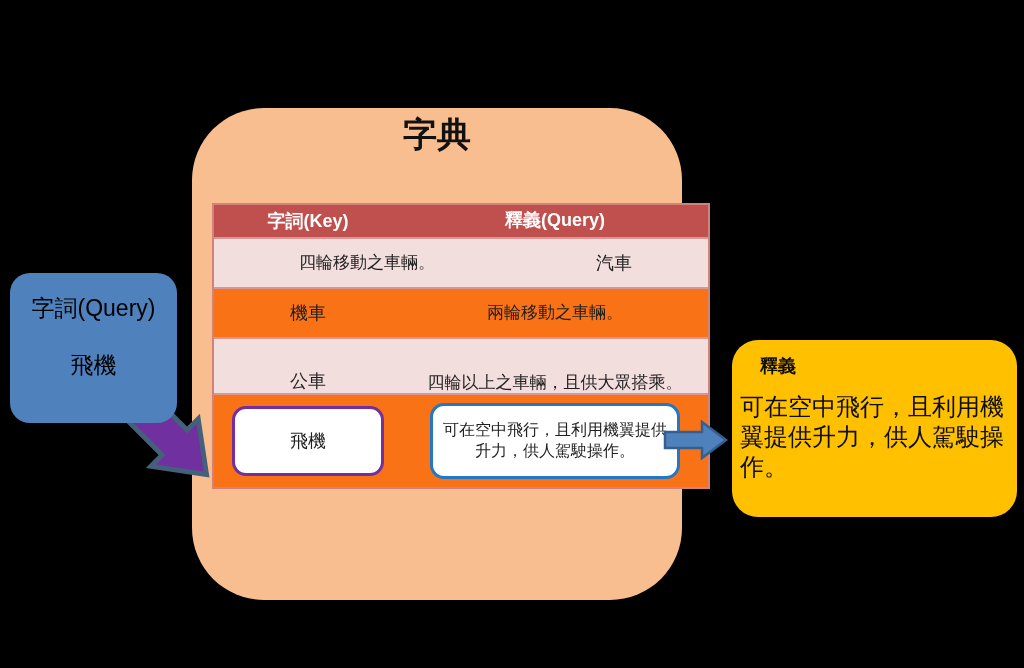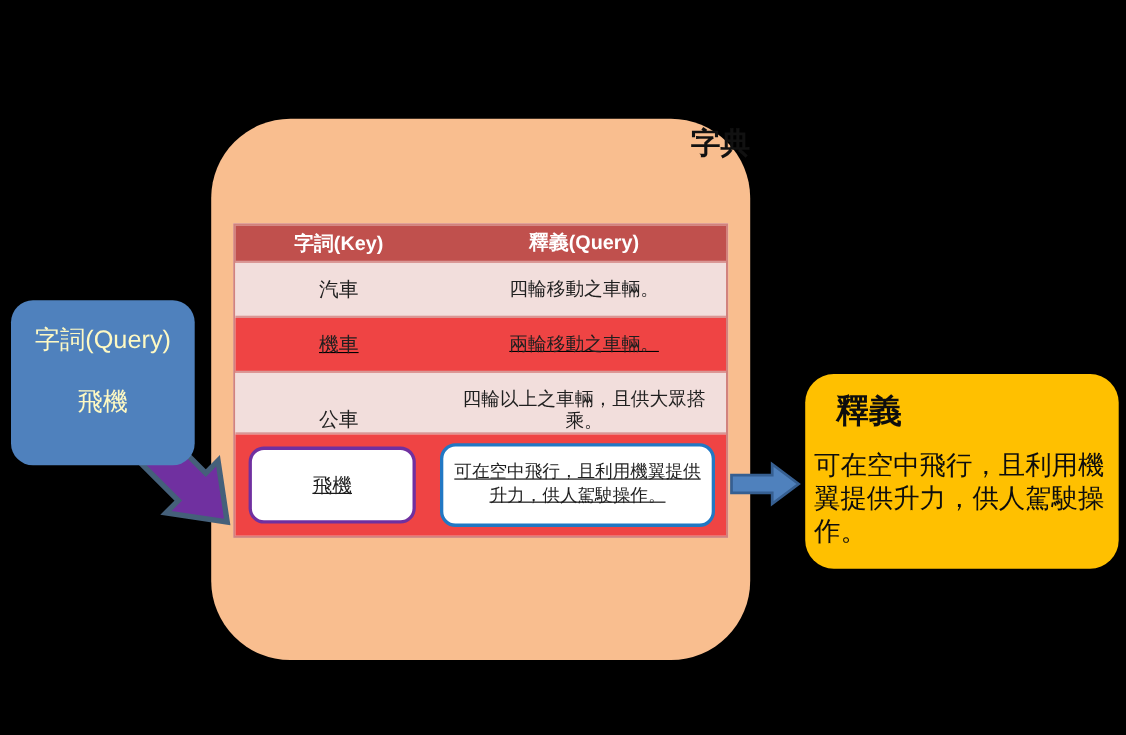--- a/index.html
+++ b/index.html
@@ -2,59 +2,59 @@
 <html><head>
 <meta charset="utf-8">
 <style>
   html,body{margin:0;padding:0;background:#000;}
   *{box-sizing:border-box;font-family:"Liberation Sans",sans-serif;}
   .canvas{position:relative;width:1024px;height:668px;background:#000;overflow:hidden;}
 
   
   .dict-panel{position:absolute;left:192px;top:108px;width:490px;height:492px;
     background:#F9BE8F;border-radius:72px;z-index:1;}
-  .dict-title{position:absolute;left:192px;top:112px;width:490px;text-align:right;
-    font-size:27px;font-weight:600;color:#111;z-index:3;}
+  .dict-title{position:absolute;left:192px;top:112px;width:490px;text-align:center;
+    font-size:34px;font-weight:600;color:#111;z-index:3;}
 
   
   .query-arrow{position:absolute;left:110px;top:378px;z-index:2;}
   
   .result-arrow{position:absolute;left:663px;top:419px;z-index:5;}
 
   
-  .kv-table{position:absolute;left:212px;top:203px;width:450px;z-index:3;
+  .kv-table{position:absolute;left:212px;top:203px;width:498px;z-index:3;
     border:2px solid #D2827D;background:#fff;}
   .t-row{display:flex;align-items:center;border-bottom:2px solid #D99694;}
   .t-row:last-child{border-bottom:none;}
   .t-head{height:34px;background:#C0504D;border-bottom:2px solid #D99694;display:flex;align-items:center;}
   .t-head .cell{color:#fff;font-weight:700;font-size:18px;}
   .cell{display:flex;align-items:center;justify-content:center;text-align:center;color:#1f1f1f;}
   .cell-key{width:188px;font-size:18px;}
   .cell-val{flex:1;font-size:17px;line-height:1.18;padding:0 10px;}
   .row-alt{background:#F2DEDC;}
-  .row-plain{background:#ef4444;text-decoration:underline;}
+  .row-plain{background:#f97316;}
   .r1,.r2{height:50px;}
   .r3{height:56px;align-items:flex-end;}
   .r4{height:92px;}
   .key-hl{width:152px;height:70px;border:3px solid #7030A0;border-radius:14px;background:#fff;
     display:flex;align-items:center;justify-content:center;font-size:18px;color:#1f1f1f;}
   .val-hl{width:250px;height:76px;border:3px solid #2178C4;border-radius:14px;background:#fff;
     display:flex;align-items:center;justify-content:center;font-size:16px;line-height:1.3;
     color:#1f1f1f;text-align:center;padding:0 6px;margin:0 auto;}
 
   
   .query-box{position:absolute;left:10px;top:273px;width:167px;height:150px;background:#4F81BD;
-    border-radius:20px;z-index:4;text-align:center;color:#fef9c3;}
+    border-radius:20px;z-index:4;text-align:center;color:#000000;}
   .query-title{margin-top:20px;font-size:23px;font-weight:500;}
   .query-term{margin-top:26px;font-size:23px;font-weight:500;}
 
   
   .result-box{position:absolute;left:732px;top:340px;width:285px;height:177px;background:#FFC000;
     border-radius:26px;z-index:4;color:#0d0d0d;}
-  .result-title{margin:14px 0 14px 28px;font-size:30px;font-weight:600;}
+  .result-title{margin:14px 0 14px 28px;font-size:18px;font-weight:600;}
   .result-text{margin:8px 8px 0 8px;font-size:24px;font-weight:500;line-height:30px;}
 </style>
 </head>
 <body>
 
 <div class="canvas">
 
   <div class="dict-panel"></div>
   <div class="dict-title">字典</div>
 
@@ -63,22 +63,22 @@
       <polygon points="8,42 68,42 68,26 114,60 68,94 68,78 8,78" fill="#7030A0" stroke="#45607A" stroke-width="5" stroke-linejoin="miter"></polygon>
     </g>
   </svg>
 
   <div class="kv-table">
     <div class="t-head">
       <div class="cell cell-key">字詞(Key)</div>
       <div class="cell cell-val">釋義(Query)</div>
     </div>
     <div class="t-row r1 row-alt">
+      <div class="cell cell-val">四輪移動之車輛。</div>
       <div class="cell cell-key">汽車</div>
-      <div class="cell cell-val">四輪移動之車輛。</div>
     </div>
     <div class="t-row r2 row-plain">
       <div class="cell cell-key">機車</div>
       <div class="cell cell-val">兩輪移動之車輛。</div>
     </div>
     <div class="t-row r3 row-alt">
       <div class="cell cell-key">公車</div>
       <div class="cell cell-val">四輪以上之車輛，且供大眾搭乘。</div>
     </div>
     <div class="t-row r4 row-plain">

